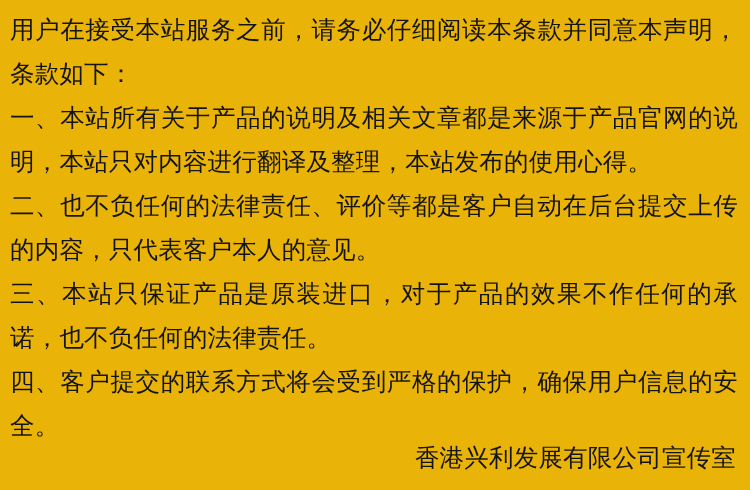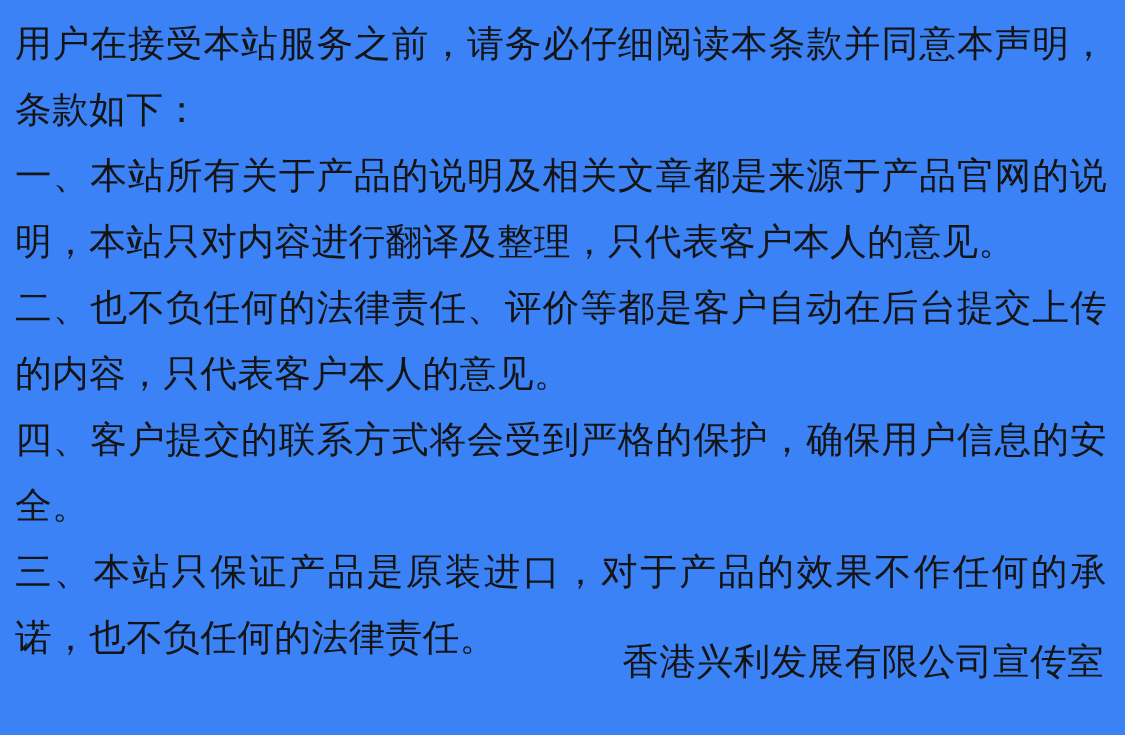--- a/index.html
+++ b/index.html
@@ -12,59 +12,59 @@
     height: 490px;
     font-family: "Liberation Sans", "DejaVu Sans", sans-serif;
     color: #1a1a1a;
     overflow: hidden;
   }
   .page {
     box-sizing: border-box;
     width: 750px;
     height: 490px;
     padding: 8px 12px 0 10px;
-    background: #3b82f6;
+    background: #eab308;
     position: relative;
   }
   .disclaimer {
     font-size: 24.5px;
     line-height: 44px;
     letter-spacing: 0.2px;
     text-align: justify;
     text-justify: inter-ideograph;
     color: #141414;
   }
   .para {
     margin: 0;
     text-indent: 0;
     white-space: normal;
   }
   .signature-wrap {
     position: absolute;
     right: 14px;
-    bottom: 28px;
+    bottom: 12px;
     text-align: right;
   }
   .signature {
     font-size: 24.5px;
     line-height: 40px;
     color: #141414;
     letter-spacing: 0.2px;
   }
 </style>
 </head>
 <body>
 
 <div class="page">
 
   <div class="disclaimer">
     <p class="para">用户在接受本站服务之前，请务必仔细阅读本条款并同意本声明，条款如下：</p>
-    <p class="para">一、本站所有关于产品的说明及相关文章都是来源于产品官网的说明，本站只对内容进行翻译及整理，只代表客户本人的意见。</p>
+    <p class="para">一、本站所有关于产品的说明及相关文章都是来源于产品官网的说明，本站只对内容进行翻译及整理，本站发布的使用心得。</p>
     <p class="para">二、也不负任何的法律责任、评价等都是客户自动在后台提交上传的内容，只代表客户本人的意见。</p>
+    <p class="para">三、本站只保证产品是原装进口，对于产品的效果不作任何的承诺，也不负任何的法律责任。</p>
     <p class="para">四、客户提交的联系方式将会受到严格的保护，确保用户信息的安全。</p>
-    <p class="para">三、本站只保证产品是原装进口，对于产品的效果不作任何的承诺，也不负任何的法律责任。</p>
   </div>
 
   <div class="signature-wrap">
     <div class="signature">香港兴利发展有限公司宣传室</div>
   </div>
 
 </div>
 
 </body></html>

